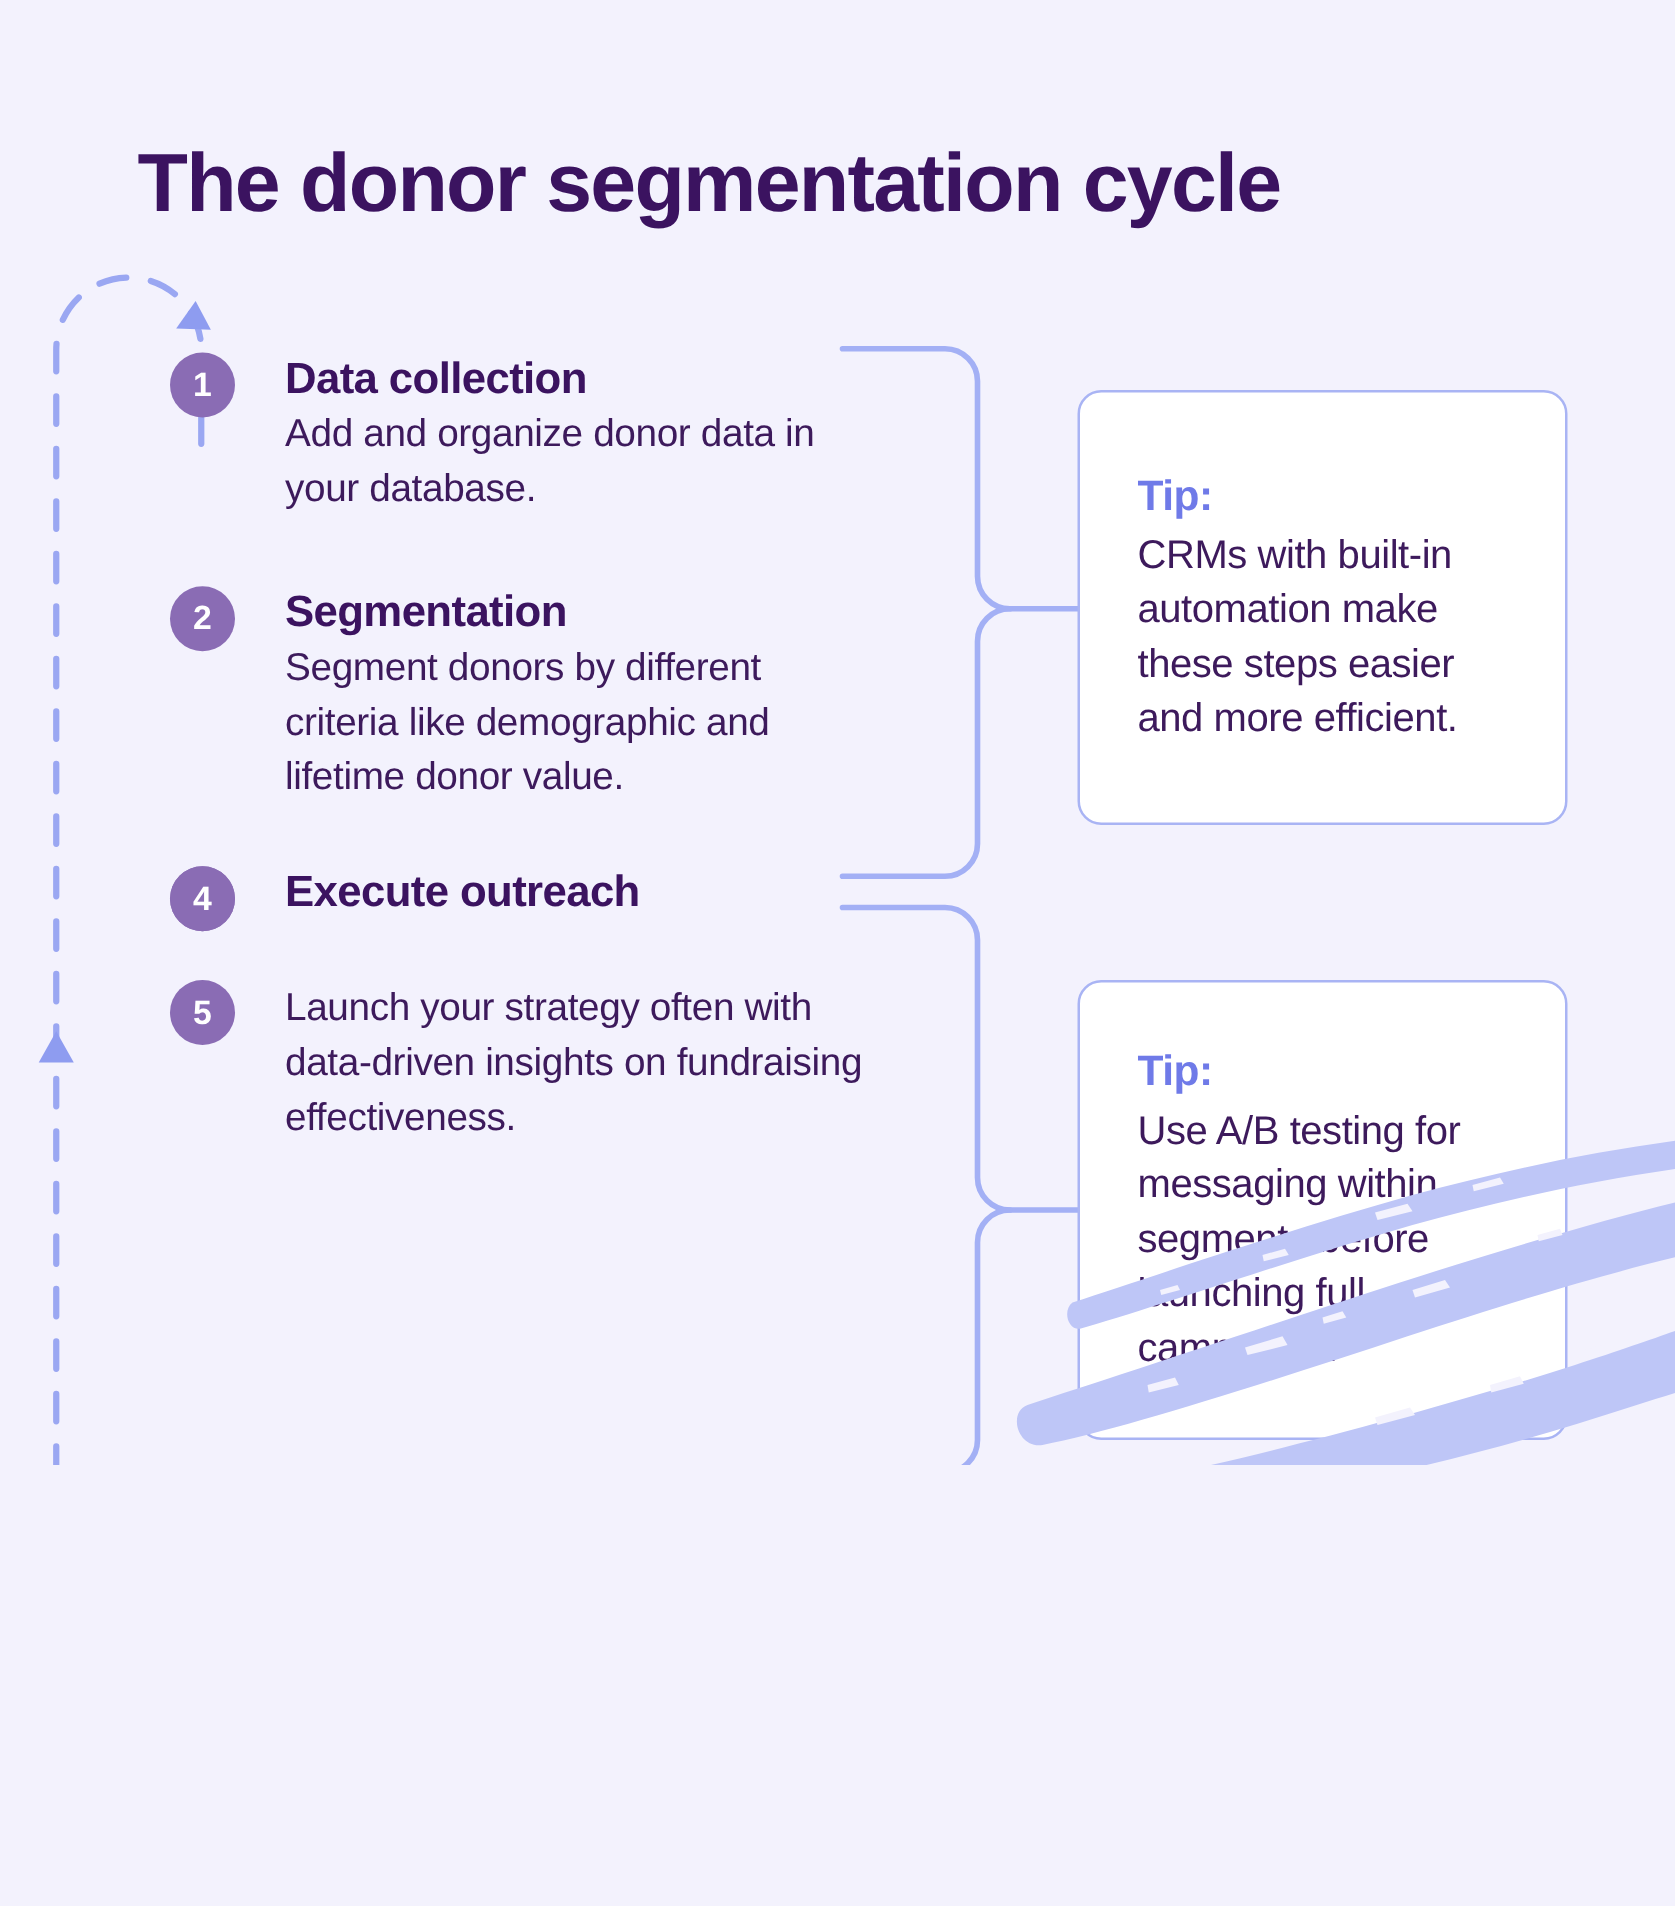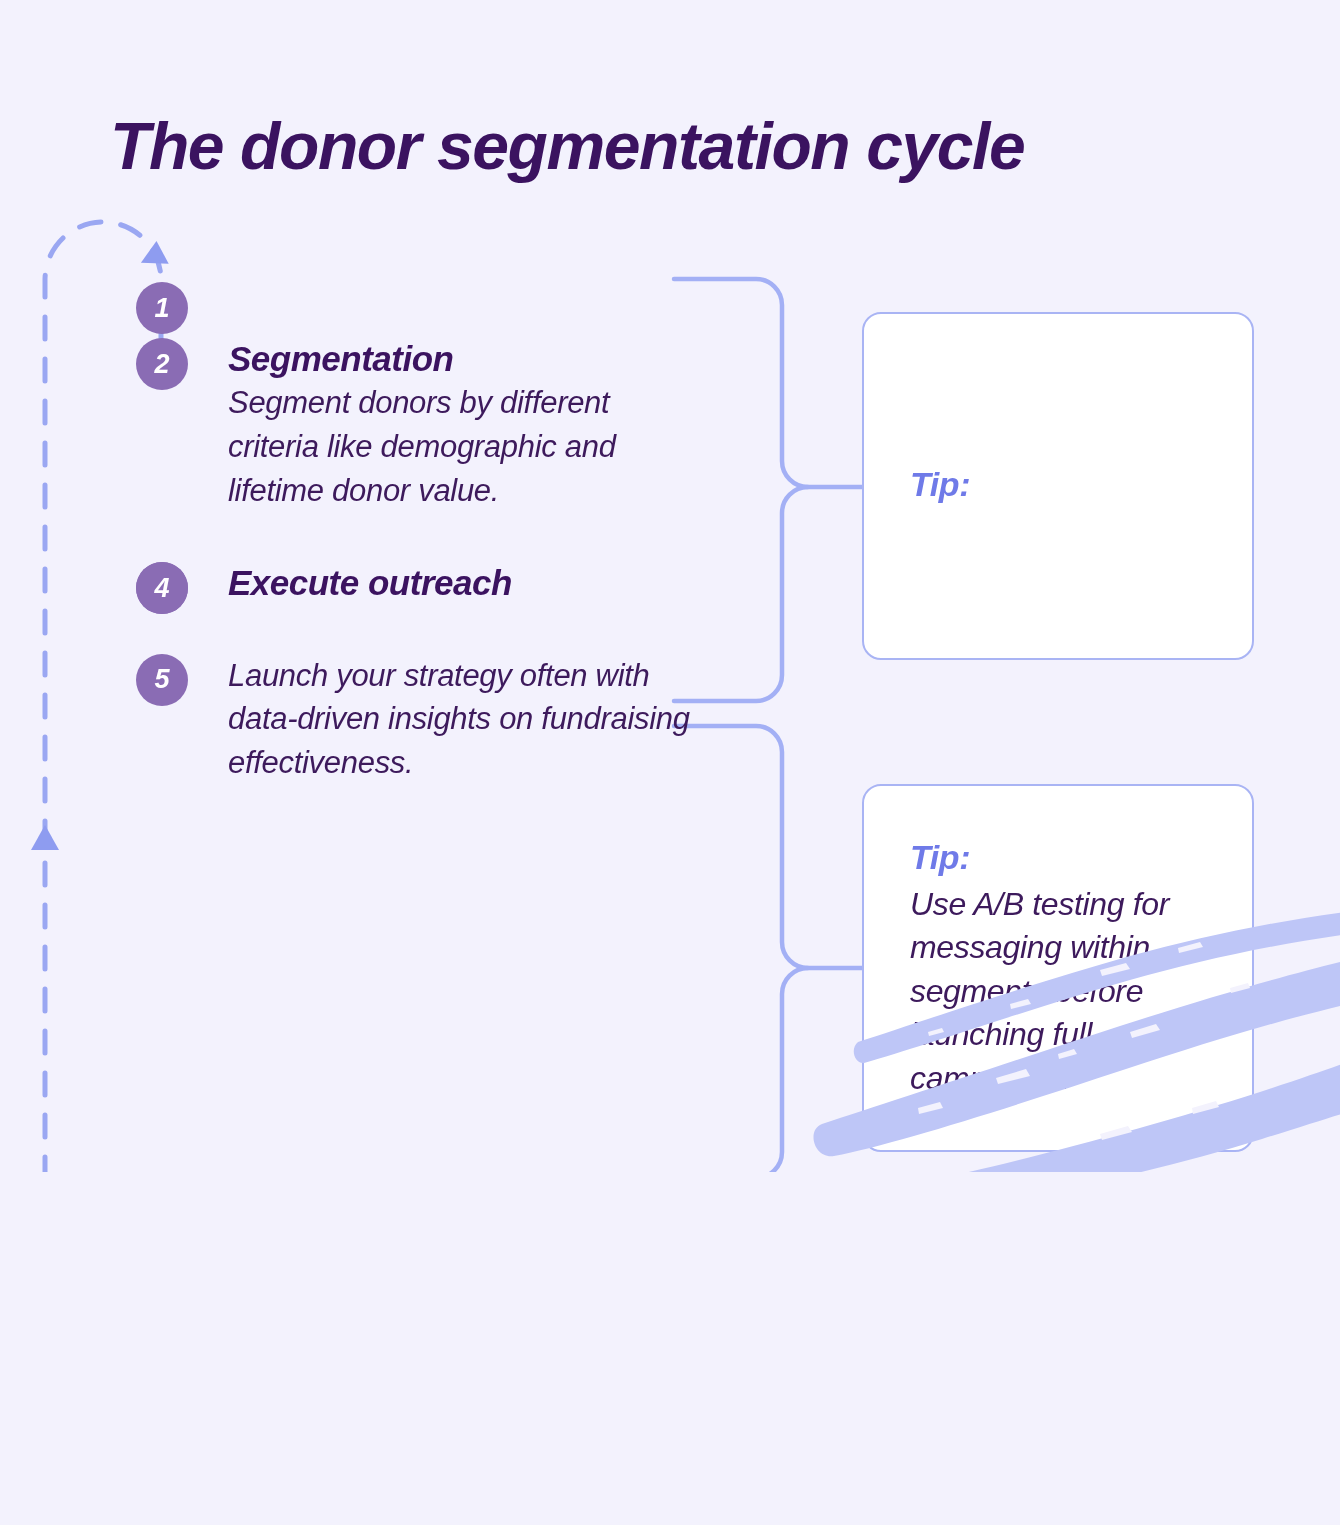--- a/index.html
+++ b/index.html
@@ -13,21 +13,20 @@
     font-family: "Liberation Sans", sans-serif;
     overflow: hidden;
     position: relative;
   }
 
   #stage {
     position: relative;
     width: 1340px;
     height: 1172px;
     overflow: hidden;
-    font-style: italic;
   }
 
   
   #brush-layer {
     position: absolute;
     right: 0;
     bottom: 0;
     width: 540px;
     height: 260px;
     pointer-events: none;
@@ -194,20 +193,24 @@
              L 96 466
              A 26 26 0 0 0 122 440
              L 122 282
              A 26 26 0 0 1 148 256" fill="none" stroke="#a3b0f5" stroke-width="4.5" stroke-linecap="round"></path>
   </svg>
 
   <div id="steps">
 
     <div class="step step-1">
       <div class="step-num">1</div>
+      <div class="step-body">
+        <div class="step-title">Data collection</div>
+        <div class="step-desc">Add and organize donor data in your database.</div>
+      </div>
     </div>
 
     <div class="step step-2">
       <div class="step-num">2</div>
       <div class="step-body">
         <div class="step-title">Segmentation</div>
         <div class="step-desc">Segment donors by different criteria like demographic and lifetime donor value.</div>
       </div>
     </div>
 
@@ -231,20 +234,21 @@
 
   </div>
 
   <svg style="position:absolute;left:143px;top:1289px;width:40px;height:34px;" viewBox="0 0 40 34" aria-hidden="true">
     <polygon points="4,3 36,3 20,30" fill="#8e9cf0"></polygon>
   </svg>
 
   <div id="tip-card-1" class="tip-card">
     <div class="tip-inner">
       <div class="tip-label">Tip:</div>
+      <div class="tip-text">CRMs with built-in automation make these steps easier and more efficient.</div>
     </div>
   </div>
 
   <div id="tip-card-2" class="tip-card">
     <div class="tip-inner">
       <div class="tip-label">Tip:</div>
       <div class="tip-text">Use A/B testing for messaging within segments before launching full campaigns.</div>
     </div>
   </div>
 

